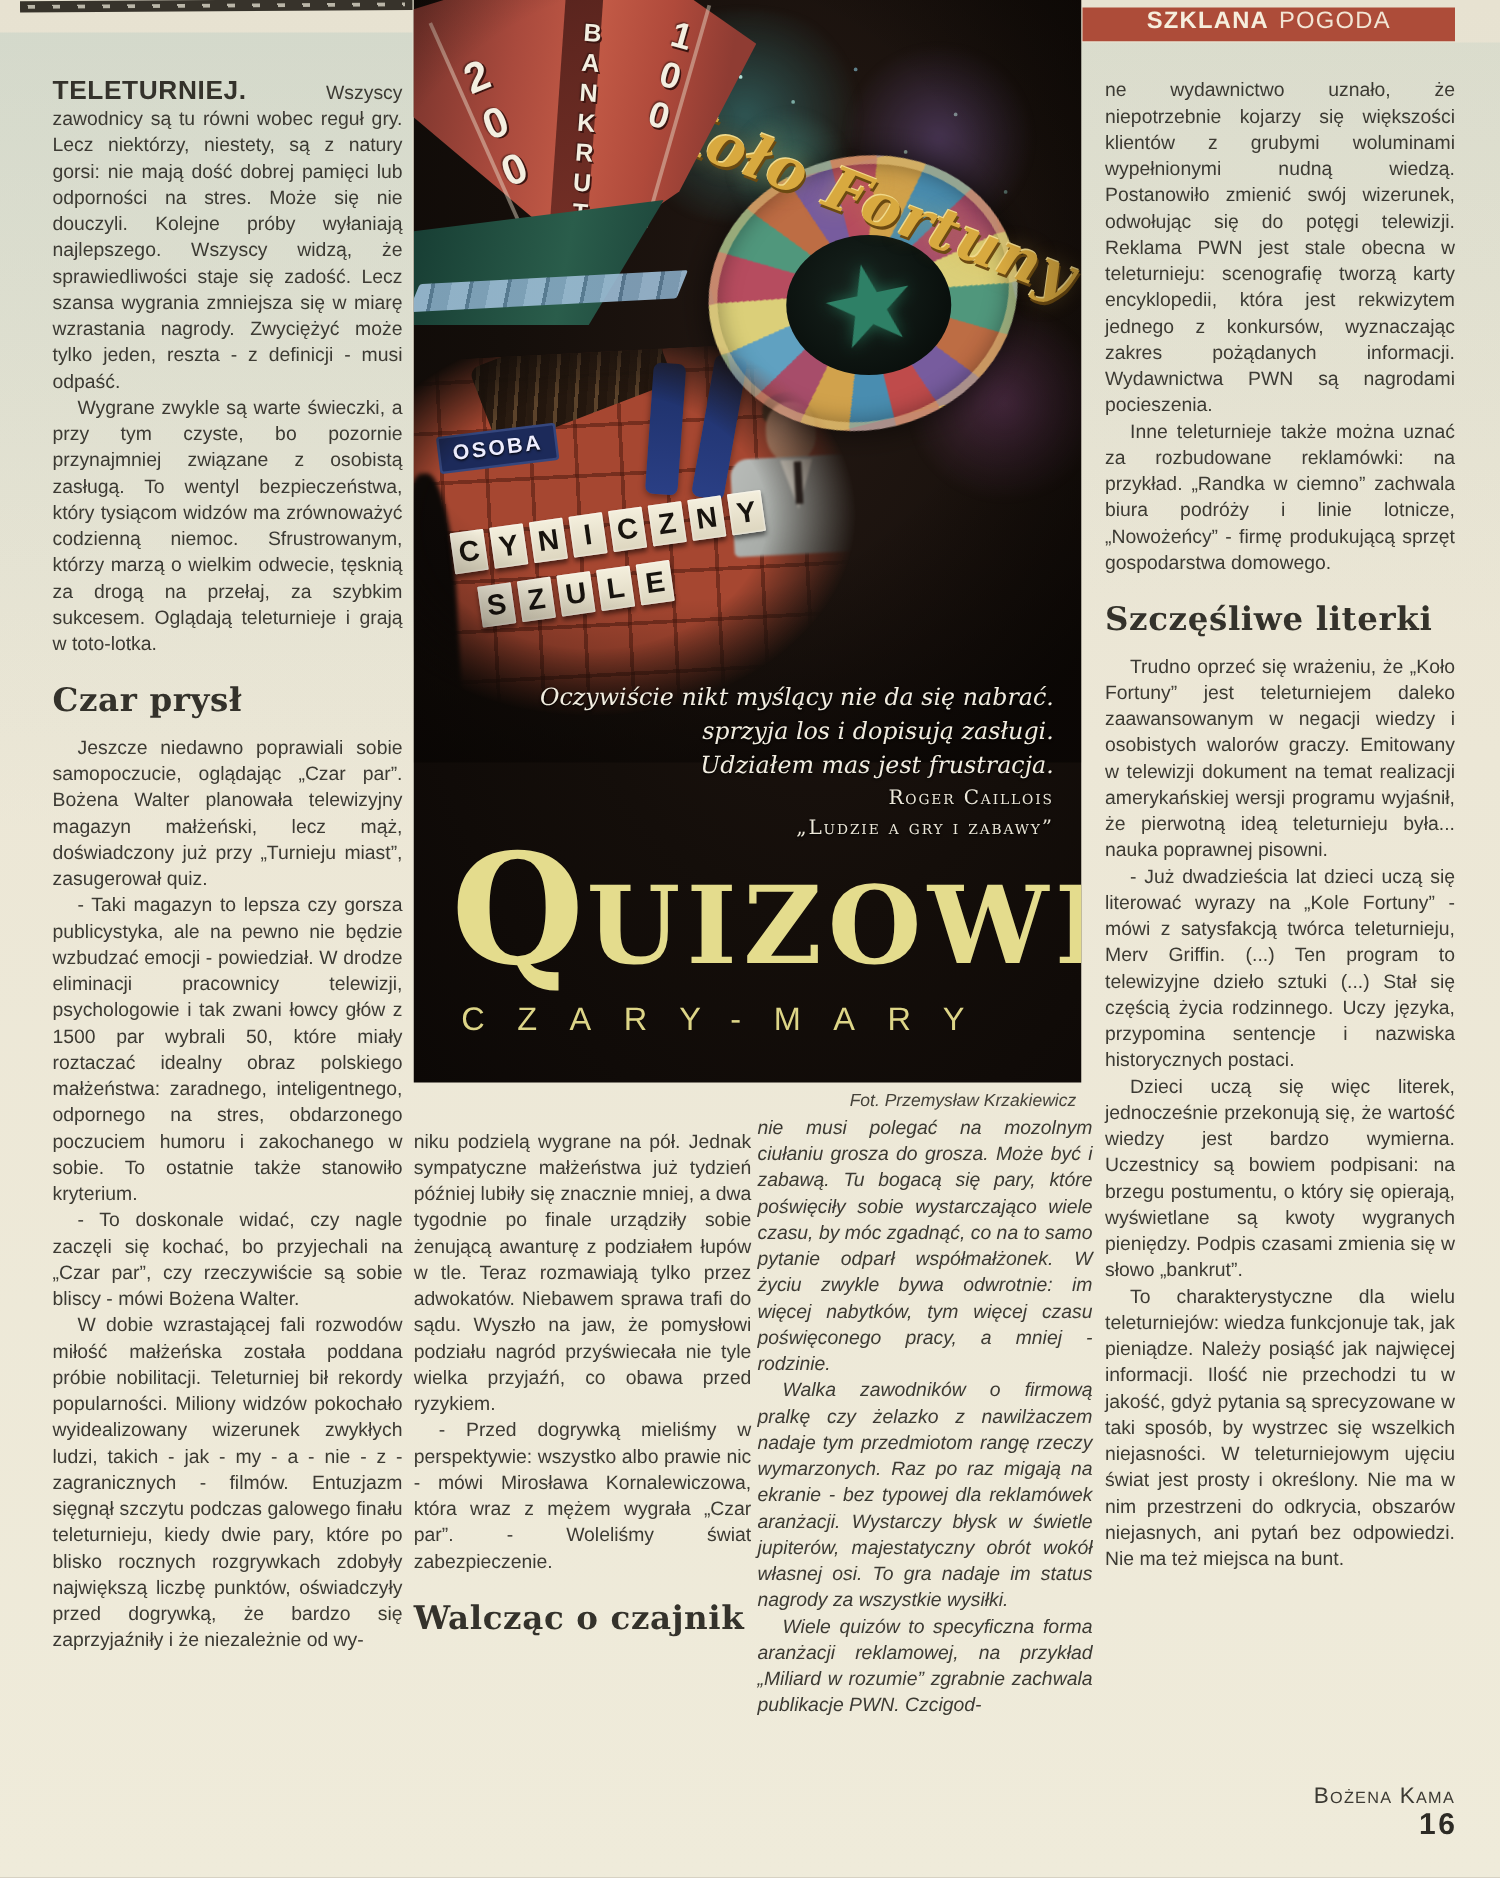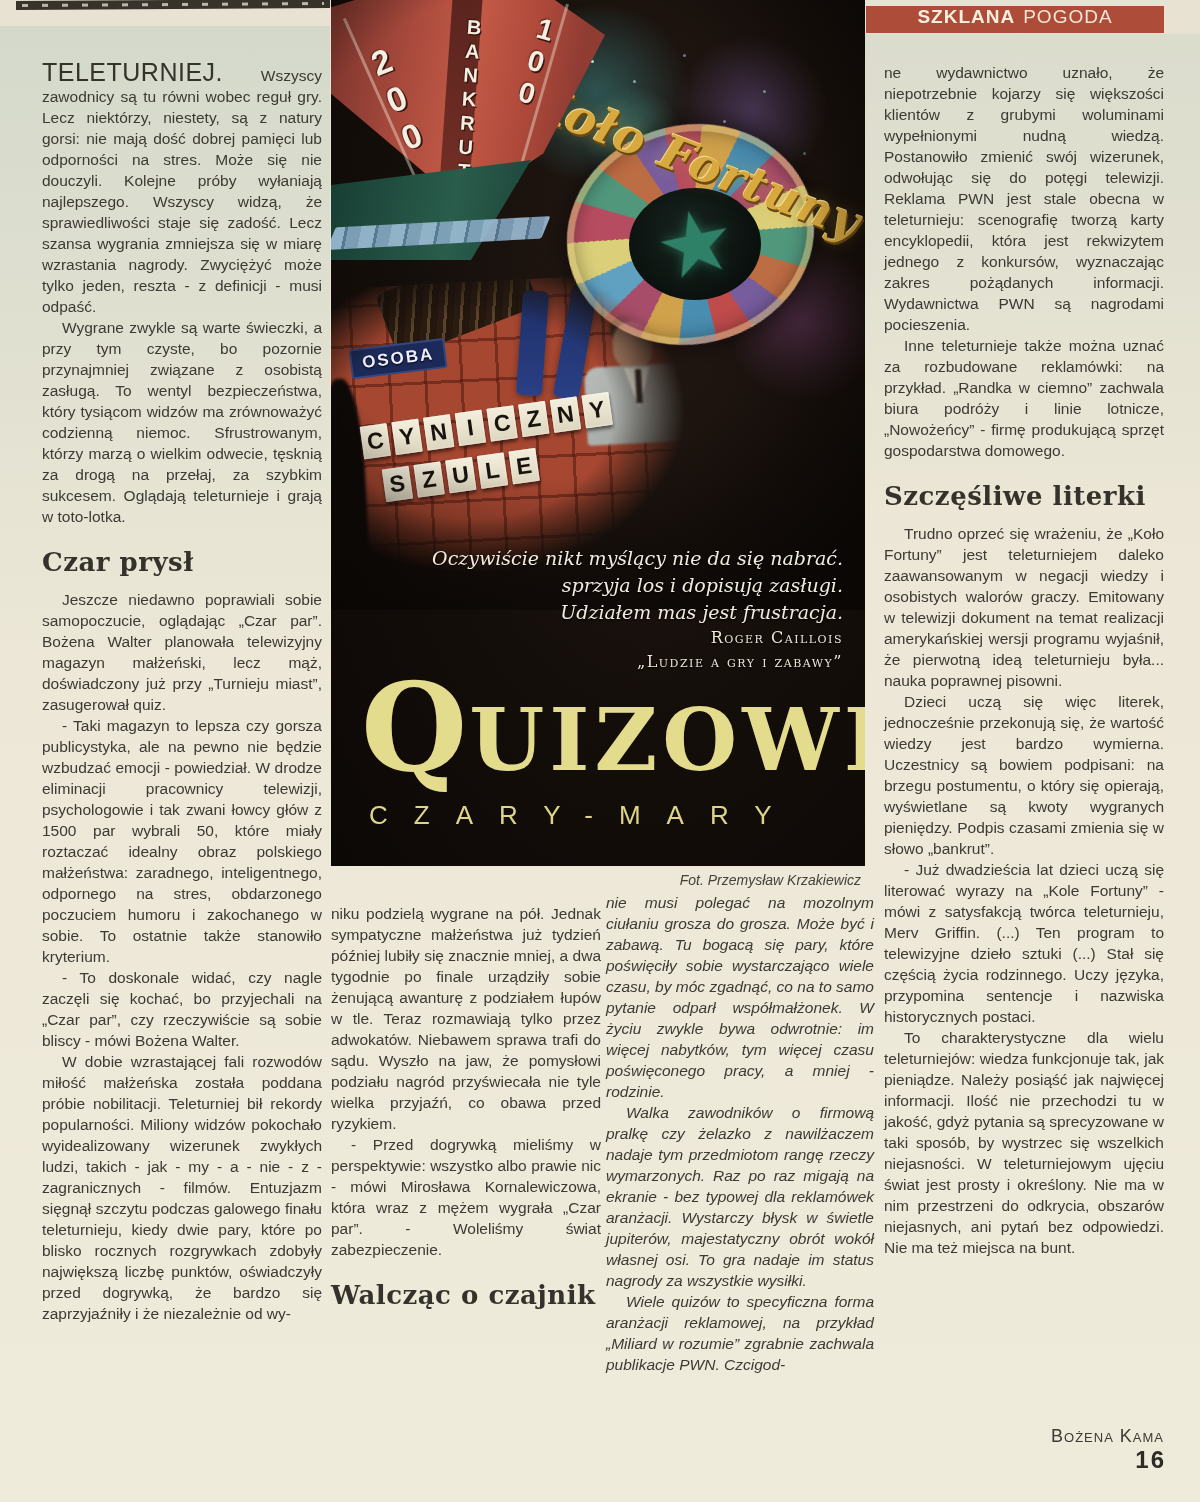--- a/index.html
+++ b/index.html
@@ -19,21 +19,21 @@
   .band{position:absolute;left:866px;top:6px;width:298px;height:27px;background:#ad4c39;
     display:flex;align-items:flex-start;justify-content:center;gap:8px;
     color:#f6eedd;font-size:19px;letter-spacing:1px;}
   .band .bold{font-weight:bold;}
   .band .light{font-weight:normal;opacity:.95;}
 
   
   .col{position:absolute;font-size:15.5px;line-height:21px;color:#3c3a33;text-align:justify;}
   .col p{margin:0;text-indent:20px;}
   .col p.noindent{text-indent:0;}
-  .leadword{font-size:25px;font-weight:normal;letter-spacing:.5px;color:#34322b;margin-top:16px;}
+  .leadword{font-size:21px;font-weight:bold;letter-spacing:.5px;color:#34322b;margin-top:16px;}
   .lead{text-indent:0 !important;}
   h3.section{font-family:"DejaVu Serif",serif;font-weight:bold;font-size:26px;color:#34322b;
     margin:20px 0 12px;letter-spacing:.5px;line-height:30px;text-align:left;text-indent:0;}
   .leftcol{left:42px;top:62px;width:280px;}
   .col2{left:331px;top:903px;width:270px;}
   .col3{left:606px;top:892px;width:268px;font-style:italic;}
   .rightcol{left:884px;top:62px;width:280px;}
 
   .author{position:absolute;left:884px;top:1426px;width:280px;text-align:right;
     font-variant:small-caps;font-size:18px;letter-spacing:1px;color:#3c3a33;}
@@ -259,21 +259,21 @@
     <p class="noindent">nie musi polegać na mozolnym ciułaniu grosza do grosza. Może być i zabawą. Tu bogacą się pary, które poświęciły sobie wystarczająco wiele czasu, by móc zgadnąć, co na to samo pytanie odparł współmałżonek. W życiu zwykle bywa odwrotnie: im więcej nabytków, tym więcej czasu poświęconego pracy, a mniej - rodzinie.</p>
     <p>Walka zawodników o firmową pralkę czy żelazko z nawilżaczem nadaje tym przedmiotom rangę rzeczy wymarzonych. Raz po raz migają na ekranie - bez typowej dla reklamówek aranżacji. Wystarczy błysk w świetle jupiterów, majestatyczny obrót wokół własnej osi. To gra nadaje im status nagrody za wszystkie wysiłki.</p>
     <p>Wiele quizów to specyficzna forma aranżacji reklamowej, na przykład „Miliard w rozumie” zgrabnie zachwala publikacje PWN. Czcigod-</p>
   </div>
 
   <div class="col rightcol">
     <p class="noindent">ne wydawnictwo uznało, że niepotrzebnie kojarzy się większości klientów z grubymi woluminami wypełnionymi nudną wiedzą. Postanowiło zmienić swój wizerunek, odwołując się do potęgi telewizji. Reklama PWN jest stale obecna w teleturnieju: scenografię tworzą karty encyklopedii, która jest rekwizytem jednego z konkursów, wyznaczając zakres pożądanych informacji. Wydawnictwa PWN są nagrodami pocieszenia.</p>
     <p>Inne teleturnieje także można uznać za rozbudowane reklamówki: na przykład. „Randka w ciemno” zachwala biura podróży i linie lotnicze, „Nowożeńcy” - firmę produkującą sprzęt gospodarstwa domowego.</p>
     <h3 class="section">Szczęśliwe literki</h3>
     <p>Trudno oprzeć się wrażeniu, że „Koło Fortuny” jest teleturniejem daleko zaawansowanym w negacji wiedzy i osobistych walorów graczy. Emitowany w telewizji dokument na temat realizacji amerykańskiej wersji programu wyjaśnił, że pierwotną ideą teleturnieju była... nauka poprawnej pisowni.</p>
+    <p>- Już dwadzieścia lat dzieci uczą się literować wyrazy na „Kole Fortuny” - mówi z satysfakcją twórca teleturnieju, Merv Griffin. (...) Ten program to telewizyjne dzieło sztuki (...) Stał się częścią życia rodzinnego. Uczy języka, przypomina sentencje i nazwiska historycznych postaci.</p>
     <p>Dzieci uczą się więc literek, jednocześnie przekonują się, że wartość wiedzy jest bardzo wymierna. Uczestnicy są bowiem podpisani: na brzegu postumentu, o który się opierają, wyświetlane są kwoty wygranych pieniędzy. Podpis czasami zmienia się w słowo „bankrut”.</p>
-    <p>- Już dwadzieścia lat dzieci uczą się literować wyrazy na „Kole Fortuny” - mówi z satysfakcją twórca teleturnieju, Merv Griffin. (...) Ten program to telewizyjne dzieło sztuki (...) Stał się częścią życia rodzinnego. Uczy języka, przypomina sentencje i nazwiska historycznych postaci.</p>
     <p>To charakterystyczne dla wielu teleturniejów: wiedza funkcjonuje tak, jak pieniądze. Należy posiąść jak najwięcej informacji. Ilość nie przechodzi tu w jakość, gdyż pytania są sprecyzowane w taki sposób, by wystrzec się wszelkich niejasności. W teleturniejowym ujęciu świat jest prosty i określony. Nie ma w nim przestrzeni do odkrycia, obszarów niejasnych, ani pytań bez odpowiedzi. Nie ma też miejsca na bunt.</p>
   </div>
 
   <div class="author">Bożena Kama</div>
   <div class="pagenum">16</div>
 
 </div>
 
 </body></html>

